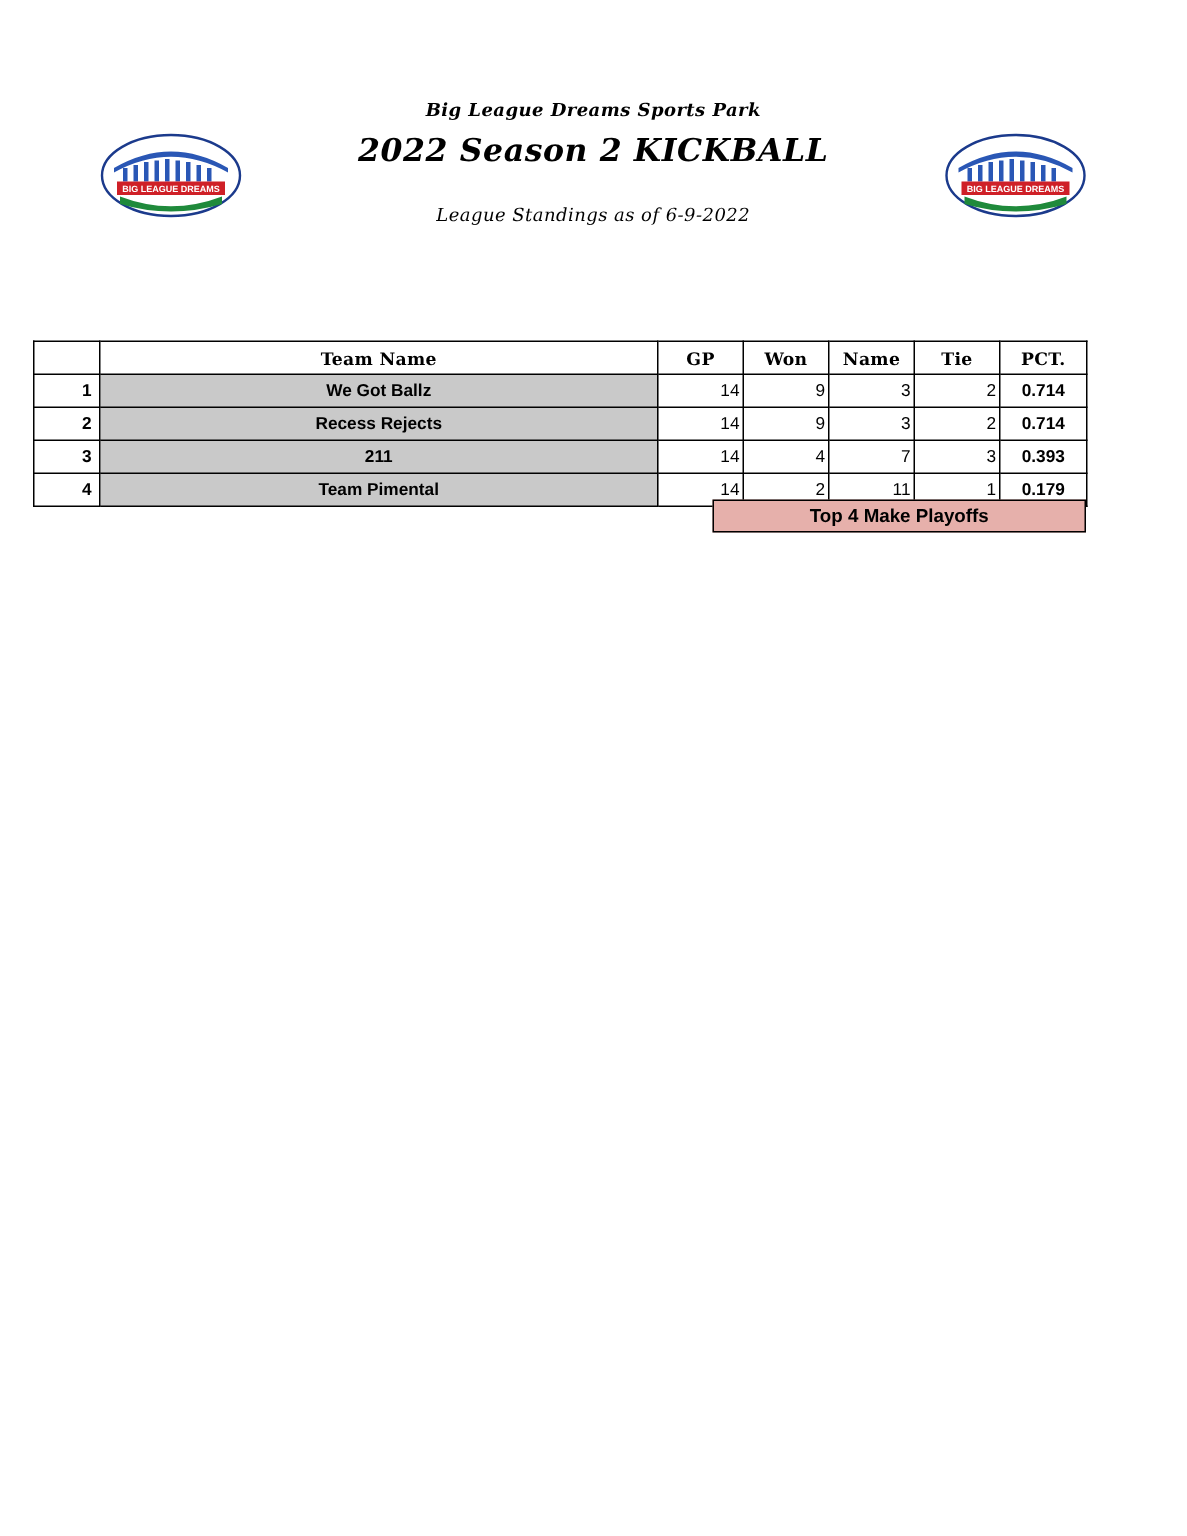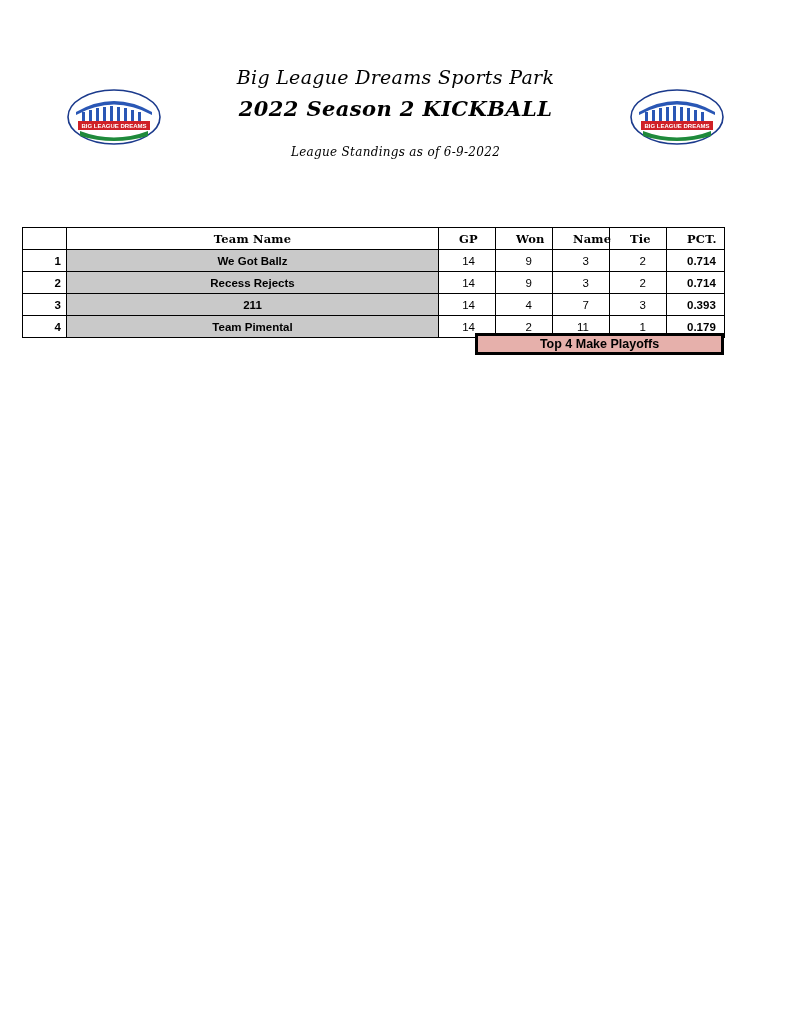--- a/index.html
+++ b/index.html
@@ -39,22 +39,22 @@
   .title-block {
     position: absolute;
     left: 0;
     right: 0;
     top: 66px;
     text-align: center;
   }
   .title-line1 {
     font-family: "DejaVu Serif", serif;
     font-style: italic;
-    font-weight: normal;
-    font-size: 19px;
+    font-weight: bold;
+    font-size: 12px;
     letter-spacing: 0.3px;
     line-height: 1.25;
   }
   .title-line2 {
     font-family: "DejaVu Serif", serif;
     font-style: italic;
     font-weight: bold;
     font-size: 21px;
     letter-spacing: 0.4px;
     line-height: 1.35;
@@ -78,21 +78,21 @@
   }
   table.standings {
     border-collapse: collapse;
     table-layout: fixed;
     width: 702px;
   }
   table.standings td, table.standings th {
     border: 1px solid #000000;
     height: 21px;
     font-size: 11.5px;
-    padding: 0 20px;
+    padding: 0 2px;
     text-align: center;
     vertical-align: middle;
   }
   col.c-rank { width: 44px; }
   col.c-team { width: 372px; }
   col.c-gp   { width: 57px; }
   col.c-won  { width: 57px; }
   col.c-lost { width: 57px; }
   col.c-tie  { width: 57px; }
   col.c-pct  { width: 58px; }
@@ -126,21 +126,21 @@
   }
 
   
   .playoff-row {
     position: absolute;
     left: 475px;
     top: 333px;
     width: 249px;
     height: 22px;
     background: #e6b0ab;
-    border: 3px solid #000000;
+    border: 1px solid #000000;
     box-sizing: border-box;
     display: flex;
     align-items: center;
     justify-content: center;
     font-weight: bold;
     font-size: 12.5px;
   }
 </style>
 </head>
 <body>

